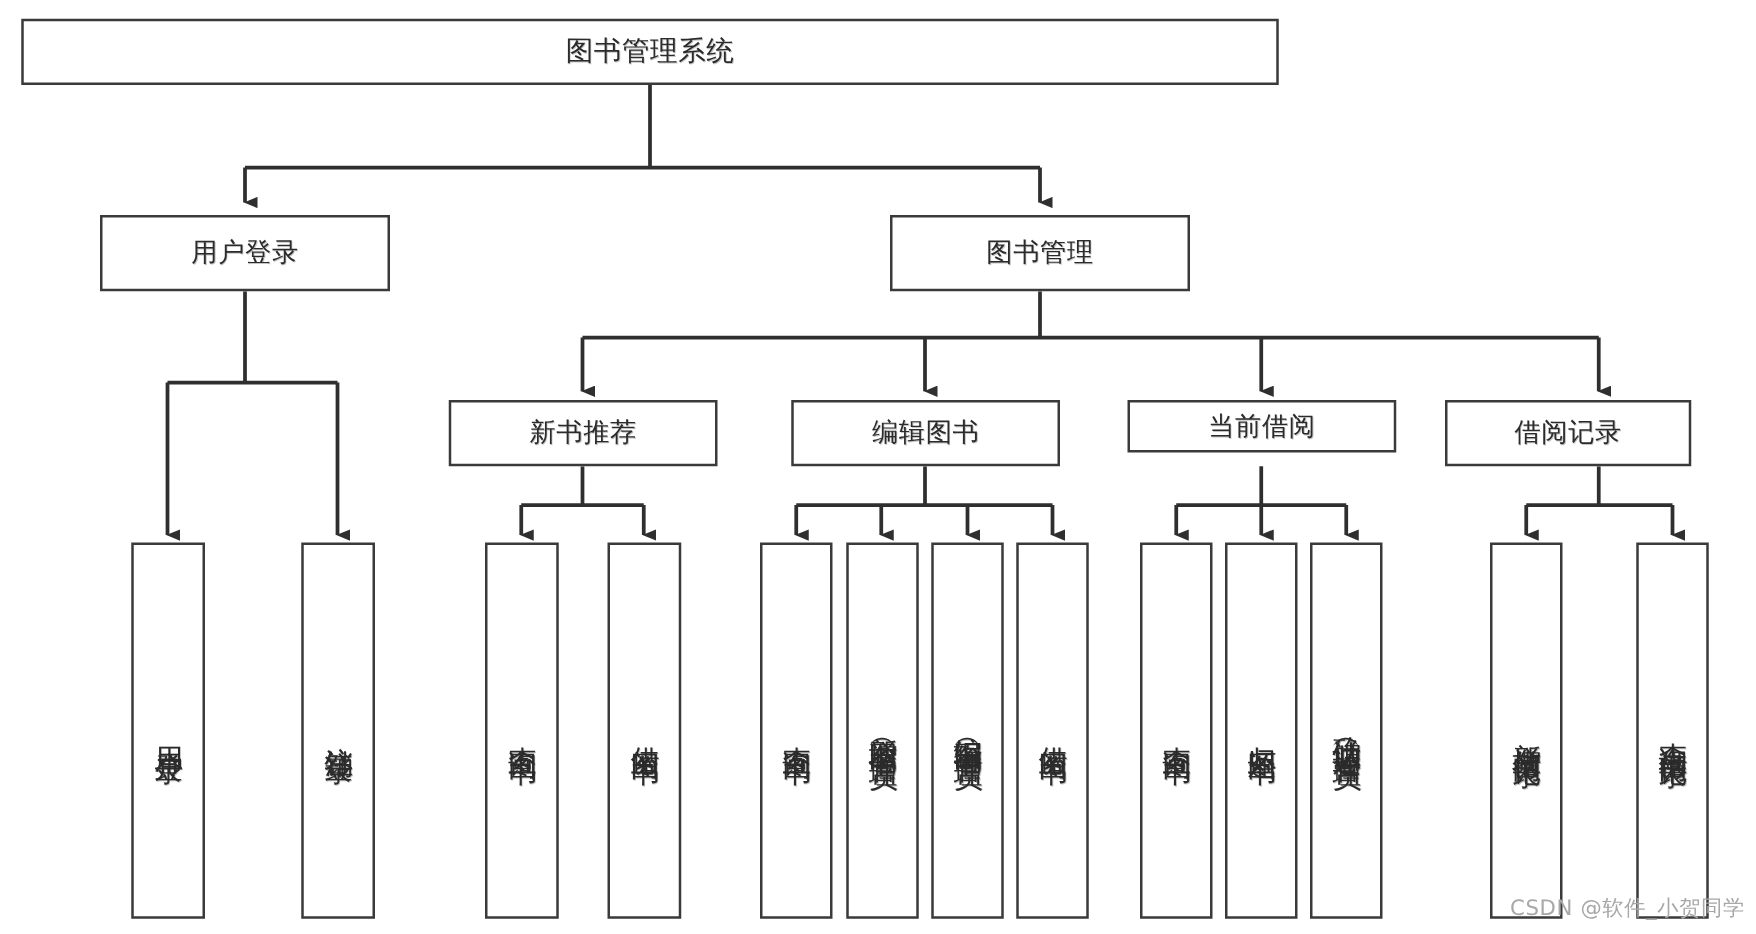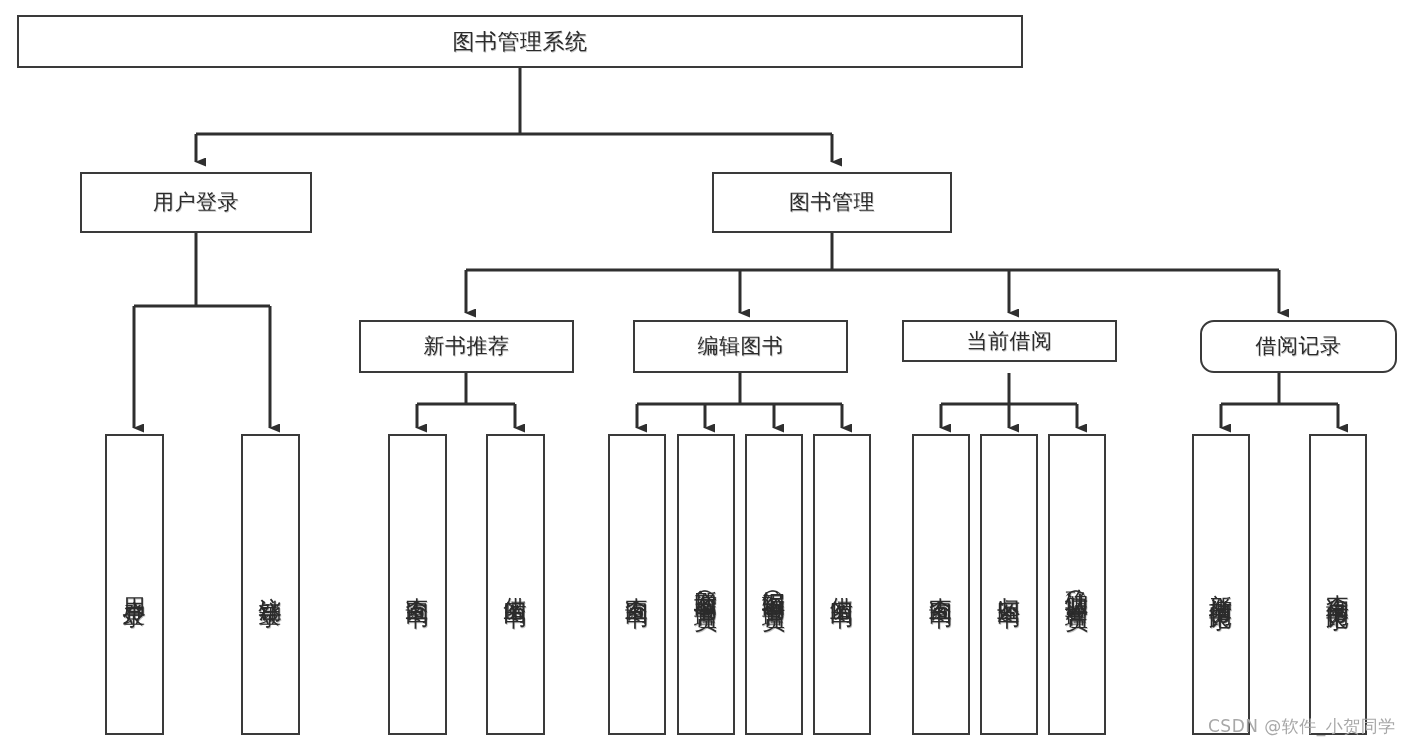--- a/index.html
+++ b/index.html
@@ -150,21 +150,21 @@
   </div>
 
   <div class="node horiz" style="left:633px; top:320px; width:215px; height:53px;">
     <span class="node-label">编辑图书</span>
   </div>
 
   <div class="node horiz" style="left:902px; top:320px; width:215px; height:42px;">
     <span class="node-label">当前借阅</span>
   </div>
 
-  <div class="node horiz" style="left:1200px; top:320px; width:197px; height:53px;border-radius:14px;">
+  <div class="node horiz" style="left:1156px; top:320px; width:197px; height:53px;">
     <span class="node-label">借阅记录</span>
   </div>
 
   <div class="node vert" style="left:105px; top:434px; width:59px; height:301px;">
     <span class="node-label">用户登录</span>
   </div>
 
   <div class="node vert" style="left:241px; top:434px; width:59px; height:301px;">
     <span class="node-label">注销登录</span>
   </div>

